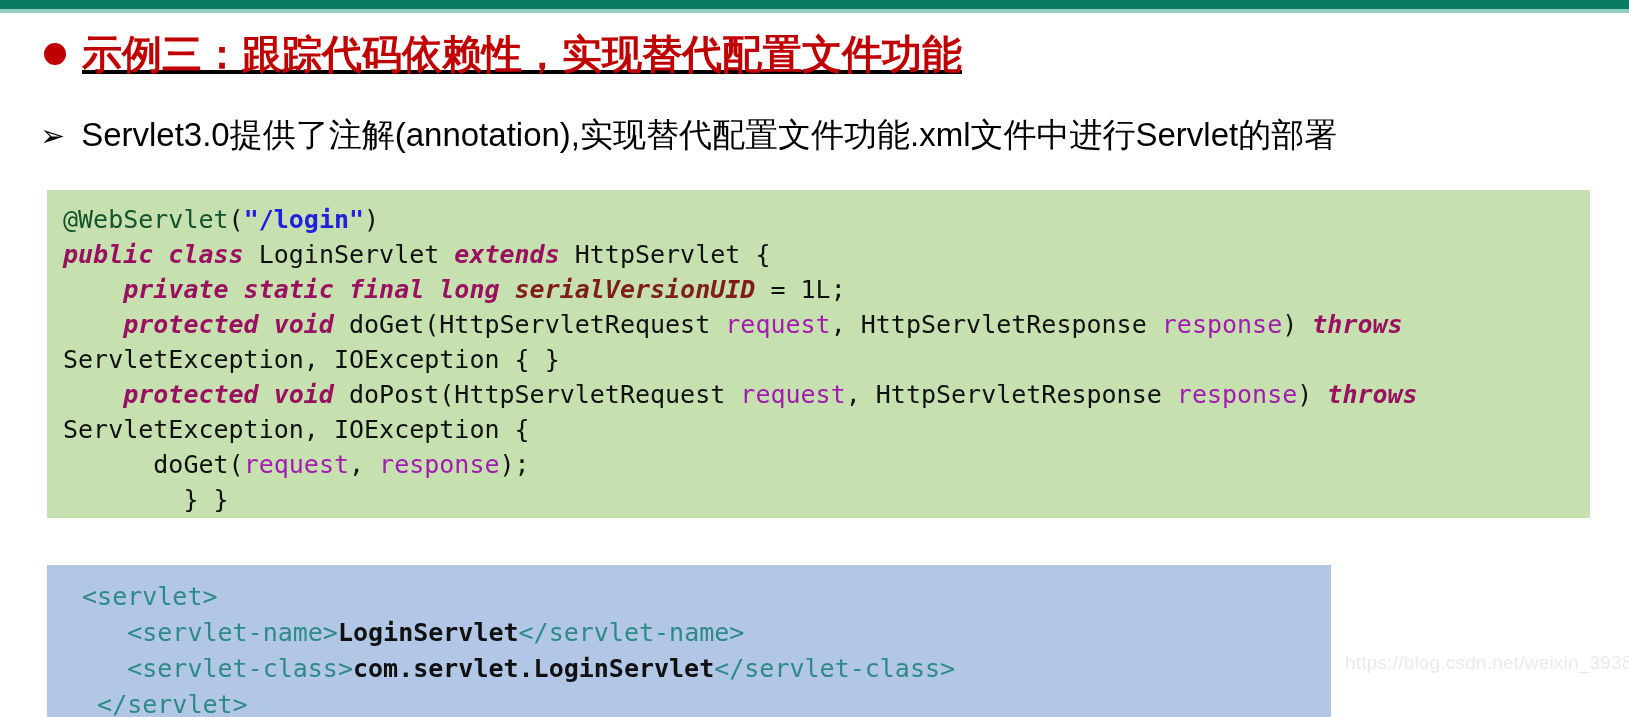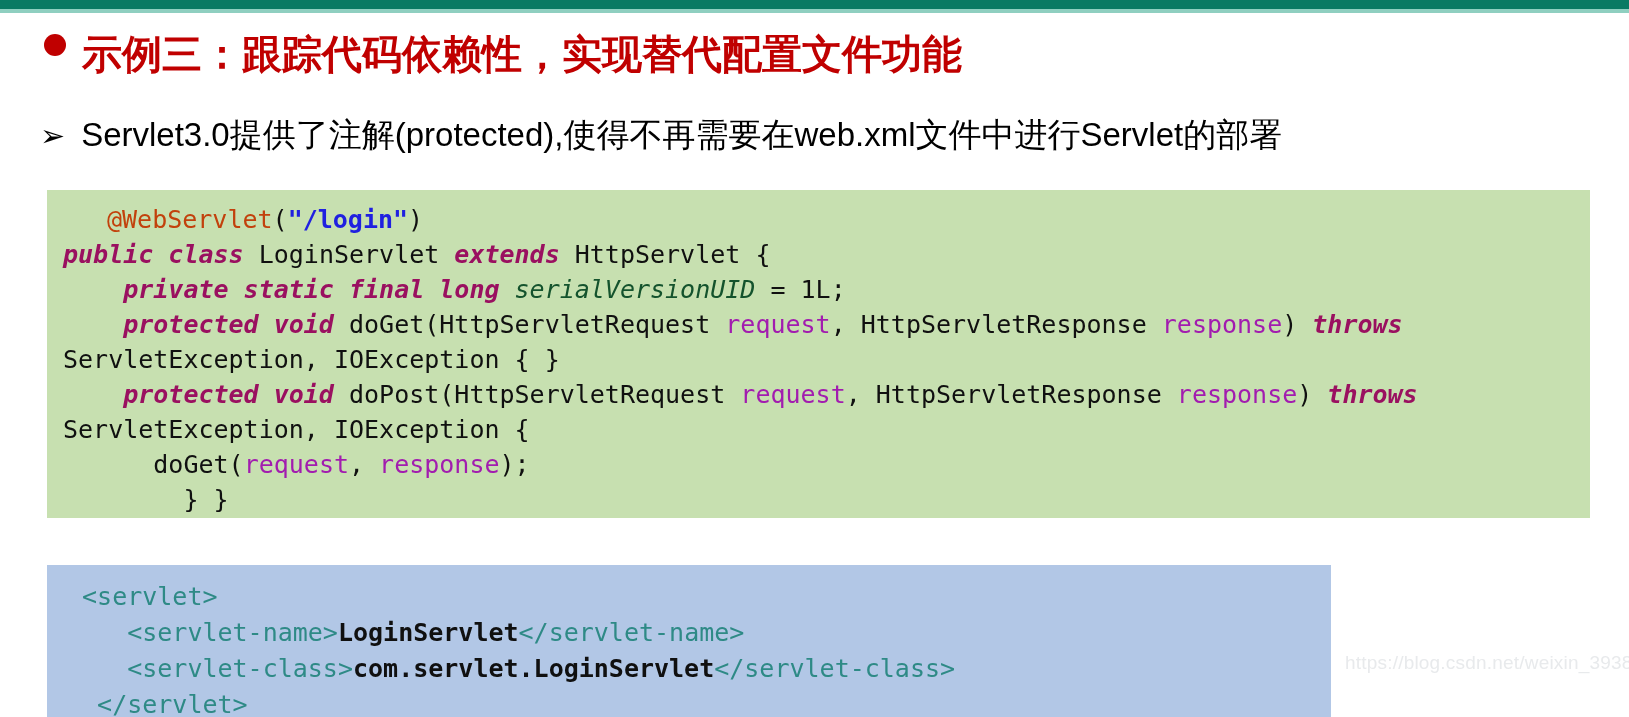--- a/index.html
+++ b/index.html
@@ -31,21 +31,23 @@
     height: 4px;
     background: #8fcfc0;
   }
 
   
   #title-row {
     position: absolute;
     left: 44px;
     top: 34px;
     display: flex;
+    align-items: center;
     white-space: nowrap;
+    text-decoration: underline;
   }
   #title-bullet {
     width: 22px;
     height: 22px;
     border-radius: 50%;
     background: #c00000;
     margin-right: 16px;
     flex: none;
   }
   #title-text {
@@ -102,24 +104,24 @@
     top: 565px;
     width: 1284px;
     height: 179px;
     background: #b2c7e6;
     padding: 14px 0 0 20px;
     font-size: 25px;
     line-height: 36px;
   }
 
   
-  .tok-annotation { color: #c2410c; margin-left: 44px; }
+  .tok-annotation { color: #14532d; }
   .tok-string     { color: #2020e0; font-weight: bold; }
   .tok-keyword    { color: #9a1060; font-weight: bold; font-style: italic; }
-  .tok-field      { color: #14532d; font-weight: normal; font-style: italic; }
+  .tok-field      { color: #7f1d1d; font-weight: bold; font-style: italic; }
   .tok-plain      { color: #101010; }
   .tok-param      { color: #a21caf; }
   .tok-punct      { color: #101010; }
   .tok-tag        { color: #2e8a86; }
   .tok-xmltext    { color: #101010; font-weight: bold; }
 
   
   #watermark {
     position: absolute;
     left: 1345px;
@@ -137,20 +139,20 @@
 <div id="top-bar-dark"></div>
 <div id="top-bar-light"></div>
 
 <div id="title-row">
   <span id="title-bullet"></span>
   <span id="title-text">示例三：跟踪代码依赖性，实现替代配置文件功能</span>
 </div>
 
 <div id="subtitle-row">
   <span id="subtitle-bullet">➢</span>
-  <span id="subtitle-text">Servlet3.0提供了注解(protected),使得不再需要在web.xml文件中进行Servlet的部署</span>
+  <span id="subtitle-text">Servlet3.0提供了注解(annotation),实现替代配置文件功能.xml文件中进行Servlet的部署</span>
 </div>
 
 <div id="java-block" class="code-block"><div><span class="tok-annotation">@WebServlet</span><span class="tok-punct">(</span><span class="tok-string">"/login"</span><span class="tok-punct">)</span></div><div><span class="tok-keyword">public class </span><span class="tok-plain">LoginServlet </span><span class="tok-keyword">extends </span><span class="tok-plain">HttpServlet {</span></div><div><span class="tok-keyword">    private static final long </span><span class="tok-field">serialVersionUID</span><span class="tok-plain"> = 1L;</span></div><div><span class="tok-keyword">    protected void </span><span class="tok-plain">doGet(HttpServletRequest </span><span class="tok-param">request</span><span class="tok-plain">, HttpServletResponse </span><span class="tok-param">response</span><span class="tok-plain">) </span><span class="tok-keyword">throws</span></div><div><span class="tok-plain">ServletException, IOException { }</span></div><div><span class="tok-keyword">    protected void </span><span class="tok-plain">doPost(HttpServletRequest </span><span class="tok-param">request</span><span class="tok-plain">, HttpServletResponse </span><span class="tok-param">response</span><span class="tok-plain">) </span><span class="tok-keyword">throws</span></div><div><span class="tok-plain">ServletException, IOException {</span></div><div><span class="tok-plain">      doGet(</span><span class="tok-param">request</span><span class="tok-plain">, </span><span class="tok-param">response</span><span class="tok-plain">);</span></div><div><span class="tok-plain">        } }</span></div></div>
 
 <div id="xml-block" class="code-block"><div><span class="tok-tag"> &lt;servlet&gt;</span></div><div><span class="tok-tag">    &lt;servlet-name&gt;</span><span class="tok-xmltext">LoginServlet</span><span class="tok-tag">&lt;/servlet-name&gt;</span></div><div><span class="tok-tag">    &lt;servlet-class&gt;</span><span class="tok-xmltext">com.servlet.LoginServlet</span><span class="tok-tag">&lt;/servlet-class&gt;</span></div><div><span class="tok-tag">  &lt;/servlet&gt;</span></div></div>
 
 <div id="watermark">https://blog.csdn.net/weixin_39381833</div>
 
 </body></html>

